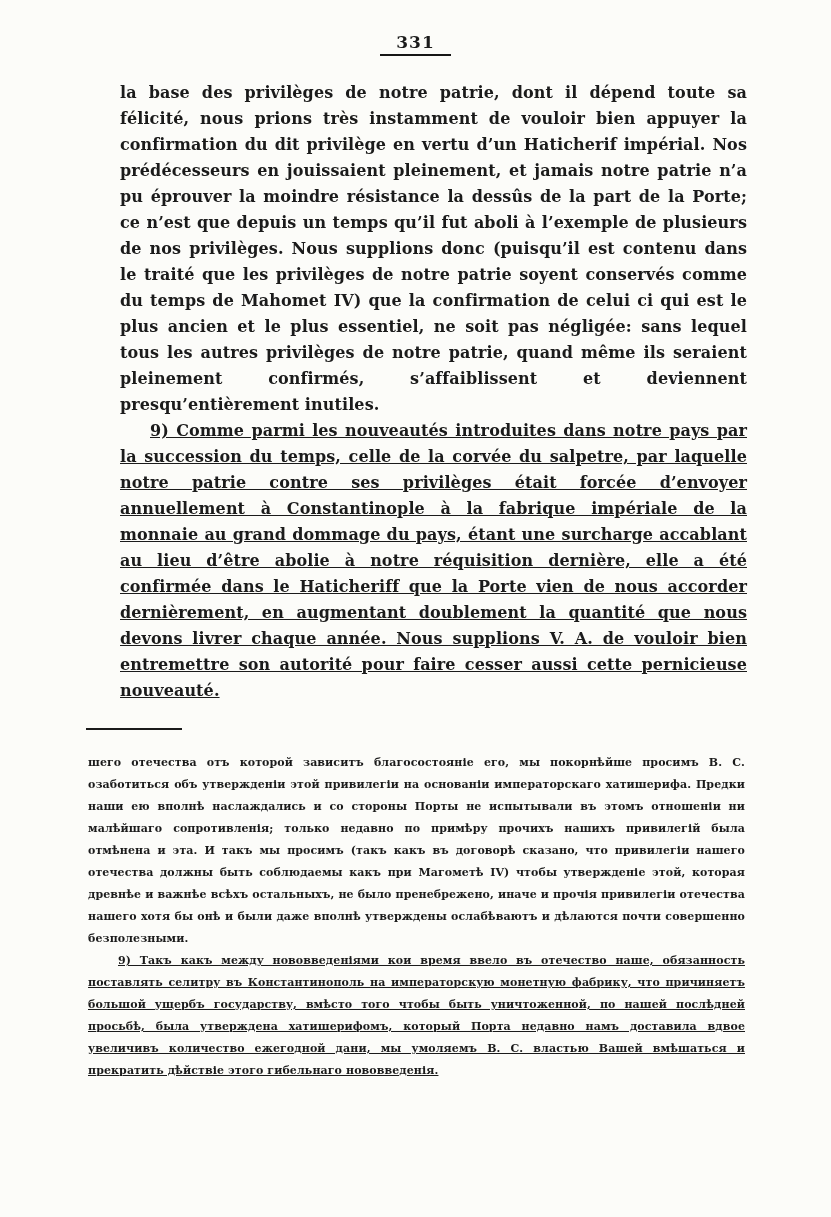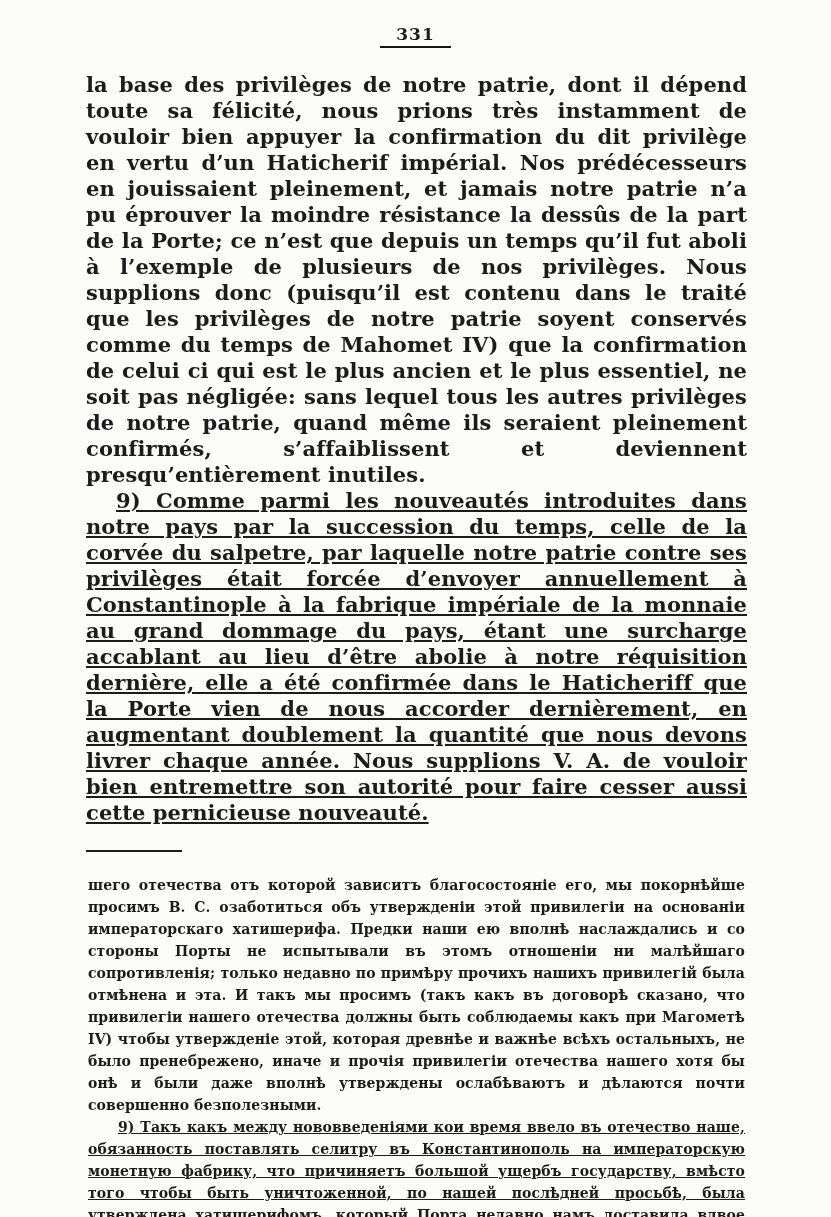--- a/index.html
+++ b/index.html
@@ -13,33 +13,33 @@
     height: 1217px;
     margin: 0 auto;
     background: #fcfcf9;
     font-family: "DejaVu Serif", "Liberation Serif", serif;
     color: #1b1b1b;
     overflow: hidden;
     box-sizing: border-box;
   }
   .page-number-wrap {
     text-align: center;
-    padding-top: 24px;
+    padding-top: 32px;
   }
   .page-number {
     display: inline-block;
     padding: 0 16px 2px 16px;
     border-bottom: 2px solid #161616;
     font-size: 17px;
     font-weight: bold;
     letter-spacing: 1px;
   }
   .text-block-fr {
-    margin: 24px 84px 0 86px;
-    font-size: 21px;
+    margin: 24px 84px 0 120px;
+    font-size: 16px;
     line-height: 26px;
     font-weight: bold;
     text-align: justify;
     letter-spacing: 0.1px;
   }
   .text-block-fr p,
   .text-block-ru p {
     margin: 0;
     padding: 0;
   }
@@ -48,21 +48,21 @@
     text-decoration: underline;
   }
   .section-divider {
     margin: 24px 0 22px 86px;
     width: 96px;
     height: 0;
     border-top: 2px solid #1b1b1b;
   }
   .text-block-ru {
     margin: 0 86px 0 88px;
-    font-size: 14px;
+    font-size: 11px;
     line-height: 22px;
     font-weight: bold;
     text-align: justify;
     letter-spacing: 0.1px;
   }
 </style>
 </head>
 <body>
 
 <div class="page">

